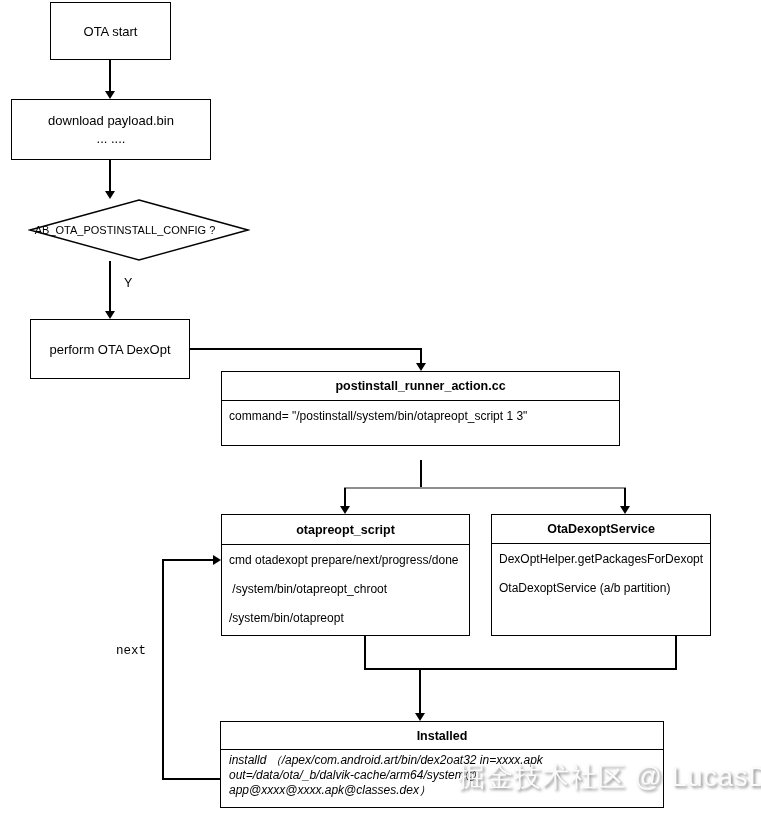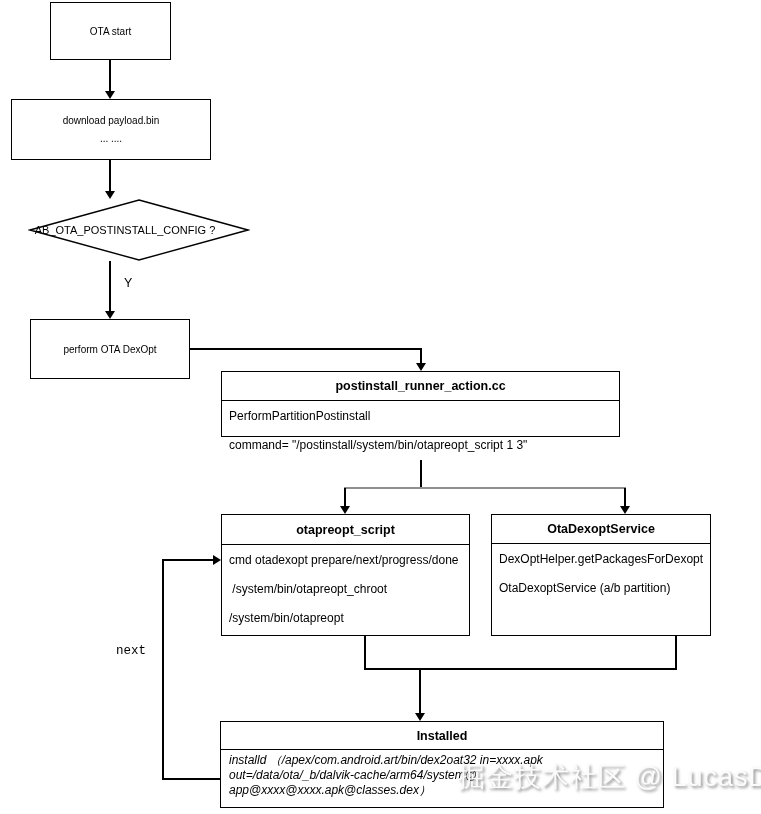--- a/index.html
+++ b/index.html
@@ -3,21 +3,21 @@
 <meta charset="utf-8">
 <style>
   html,body { margin:0; padding:0; background:#ffffff; }
   .canvas {
     position:relative; width:761px; height:814px; background:#ffffff;
     font-family:"Liberation Sans","DejaVu Sans",sans-serif; color:#000;
     overflow:hidden;
   }
   .node {
     position:absolute; box-sizing:border-box; background:#fff;
-    border:1.4px solid #000; font-size:10px;
+    border:1.4px solid #000; font-size:13px;
   }
   .node.center { display:flex; align-items:center; justify-content:center; text-align:center; }
   .node .two-line { line-height:18px; text-align:center; }
   .tnode { position:absolute; box-sizing:border-box; background:#fff; border:1.4px solid #000; }
   .thead {
     box-sizing:border-box; border-bottom:1.4px solid #000; font-weight:bold;
     font-size:12.5px; display:flex; align-items:center; justify-content:center;
   }
   .tbody { box-sizing:border-box; padding:1px 7px; font-size:12px; }
   .tbody .bline { line-height:29px; white-space:pre; }
@@ -68,24 +68,23 @@
     <svg width="222" height="64">
       <polygon points="111,2 220,32 111,62 2,32" fill="#ffffff" stroke="#000000" stroke-width="1.4"></polygon>
     </svg>
     <div class="diamond-label">AB_OTA_POSTINSTALL_CONFIG ?</div>
   </div>
 
   <div class="node center" style="left:30px; top:319px; width:160px; height:60px;">
     <span>perform OTA DexOpt</span>
   </div>
 
-  <div class="tnode" style="left:221px; top:371px; width:399px; height:66px;">
+  <div class="tnode" style="left:221px; top:371px; width:399px; height:75px;">
     <div class="thead" style="height:29px;">postinstall_runner_action.cc</div>
     <div class="tbody">
-      <div class="bline">PerformPartitionPostinstall</div>
       <div class="bline">command= "/postinstall/system/bin/otapreopt_script 1 3"</div>
     </div>
   </div>
 
   <div class="tnode" style="left:221px; top:514px; width:249px; height:122px;">
     <div class="thead" style="height:30px;">otapreopt_script</div>
     <div class="tbody">
       <div class="bline">cmd otadexopt prepare/next/progress/done</div>
       <div class="bline"> /system/bin/otapreopt_chroot</div>
       <div class="bline">/system/bin/otapreopt</div>

